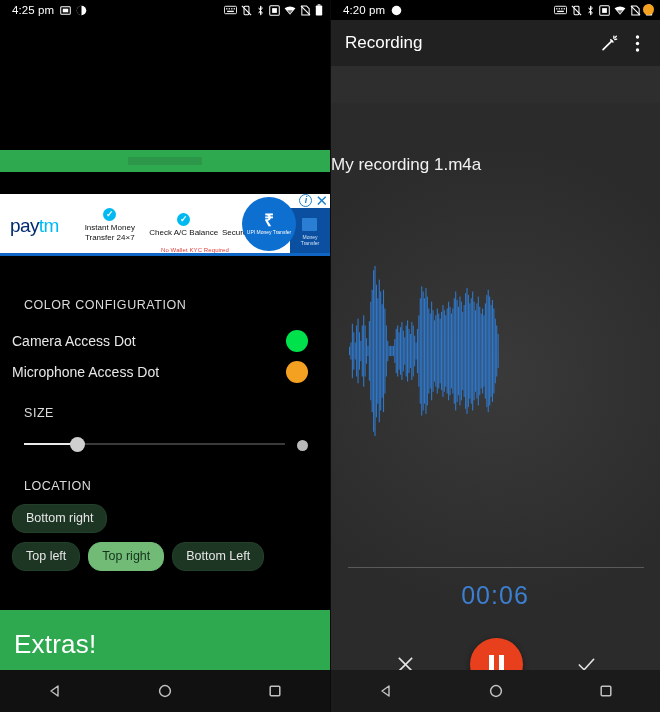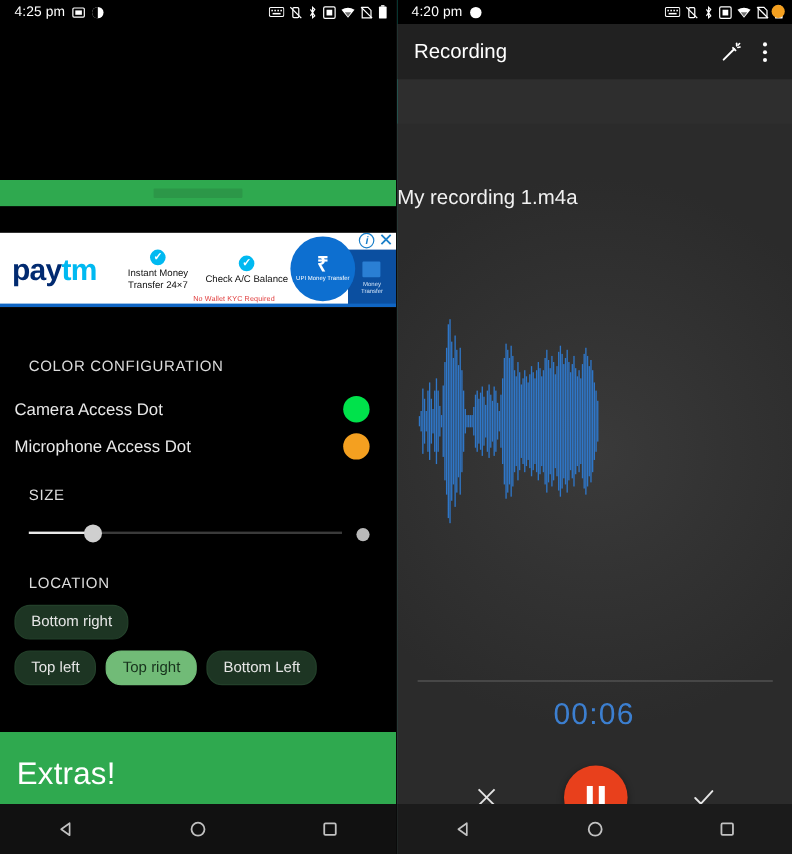--- a/index.html
+++ b/index.html
@@ -14,21 +14,21 @@
   
   .phone-left {
     position: relative;
     width: 330px; height: 712px;
     background: #000;
     overflow: hidden;
   }
   .phone-right {
     position: relative;
     width: 330px; height: 712px;
-    background: #14b8a6;
+    background: #bef264;
     overflow: hidden;
     border-left: 1px solid #0a0a0a;
   }
 
   
   .statusbar {
     height: 20px;
     background: #000;
     display: flex; align-items: center;
     padding: 0 7px 0 12px;
@@ -58,21 +58,21 @@
   .gap-black { position:absolute; top:152px; left:0; width:330px; height:22px; background:#000; }
 
   
   .ad {
     position:absolute; top:174px; left:0; width:330px; height:62px;
     background:#ffffff;
     overflow:hidden;
   }
   .ad-inner { position:relative; width:100%; height:100%; display:flex; align-items:center; }
   .paytm-logo {
-    margin-left:10px; font-size:25px; font-weight:bold;
+    margin-left:10px; font-size:19px; font-weight:normal;
     letter-spacing:-0.6px; line-height:1;
   }
   .paytm-logo .pay { color:#012a70; }
   .paytm-logo .tm { color:#00b9f1; }
   .ad-feat {
     display:flex; flex-direction:column; align-items:center; justify-content:center;
     width:74px; text-align:center;
   }
   .ad-feat .tick {
     width:13px; height:13px; border-radius:50%;

